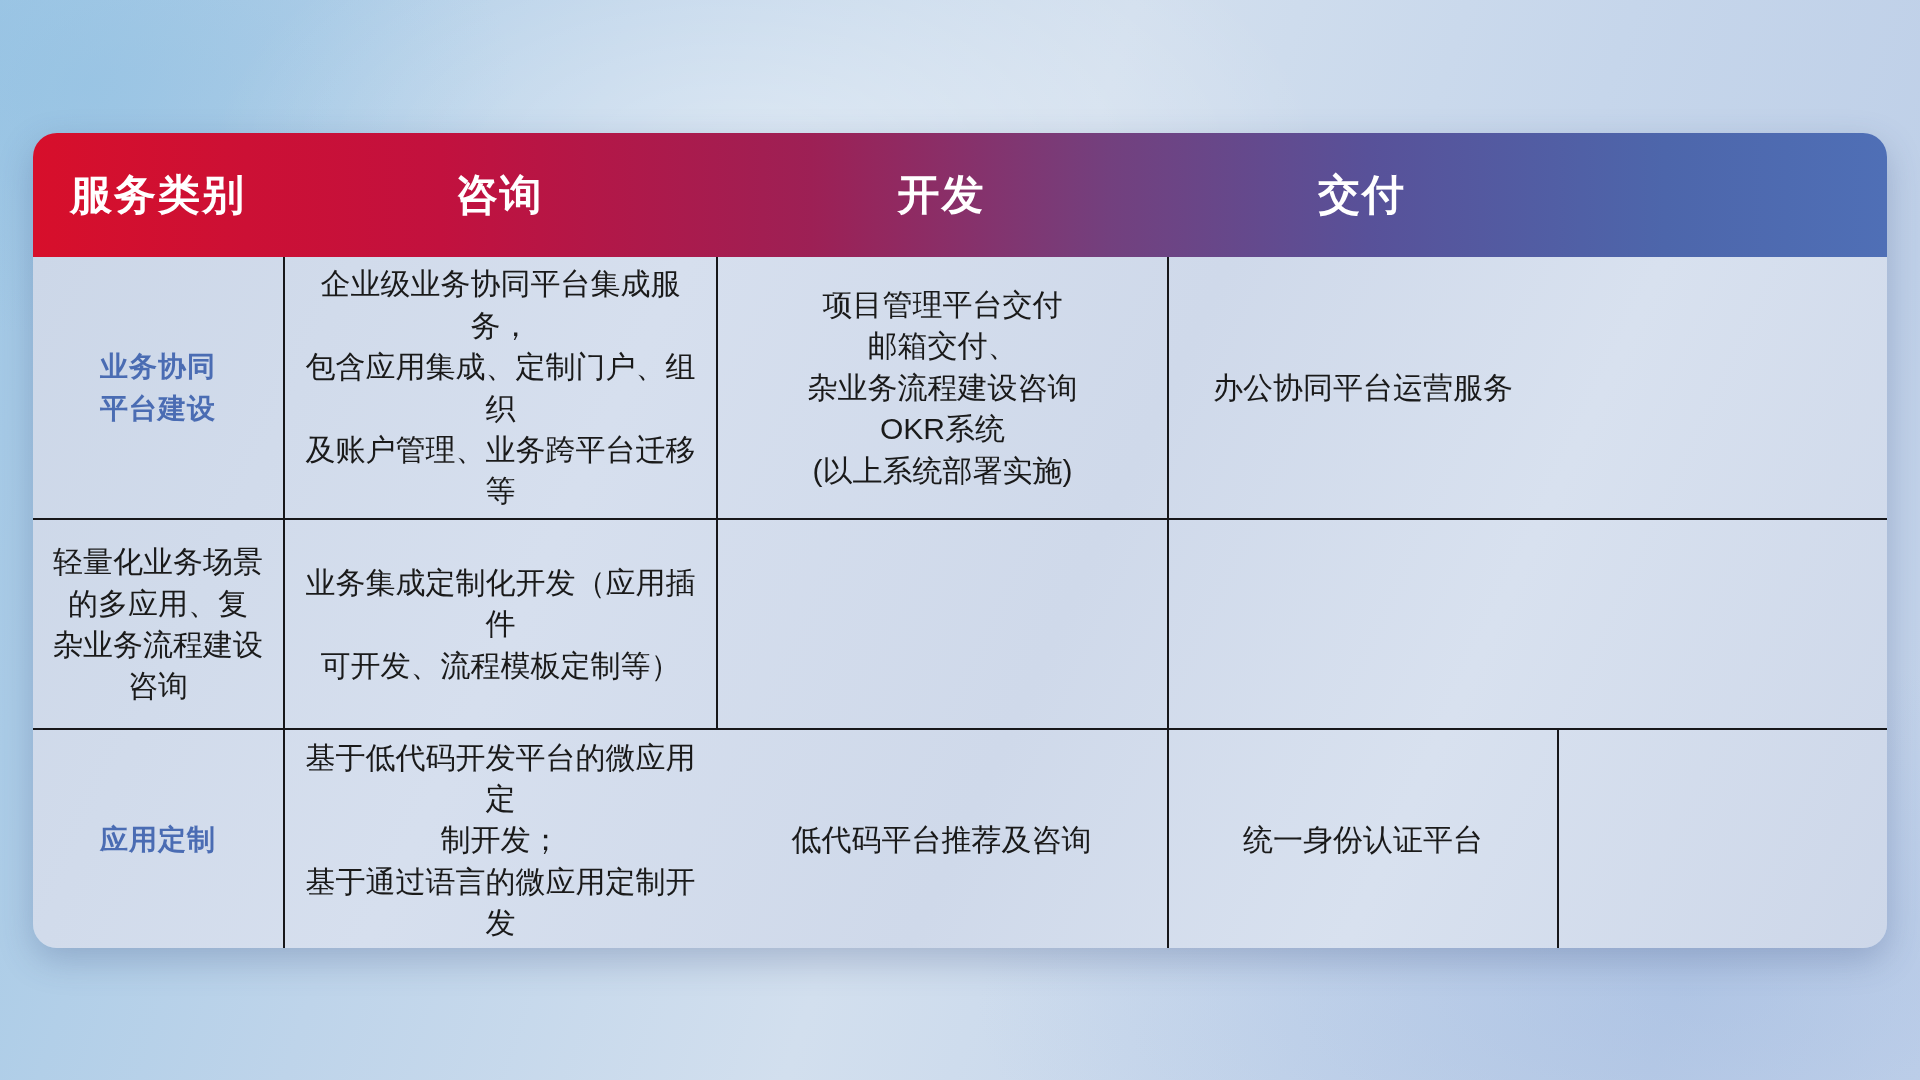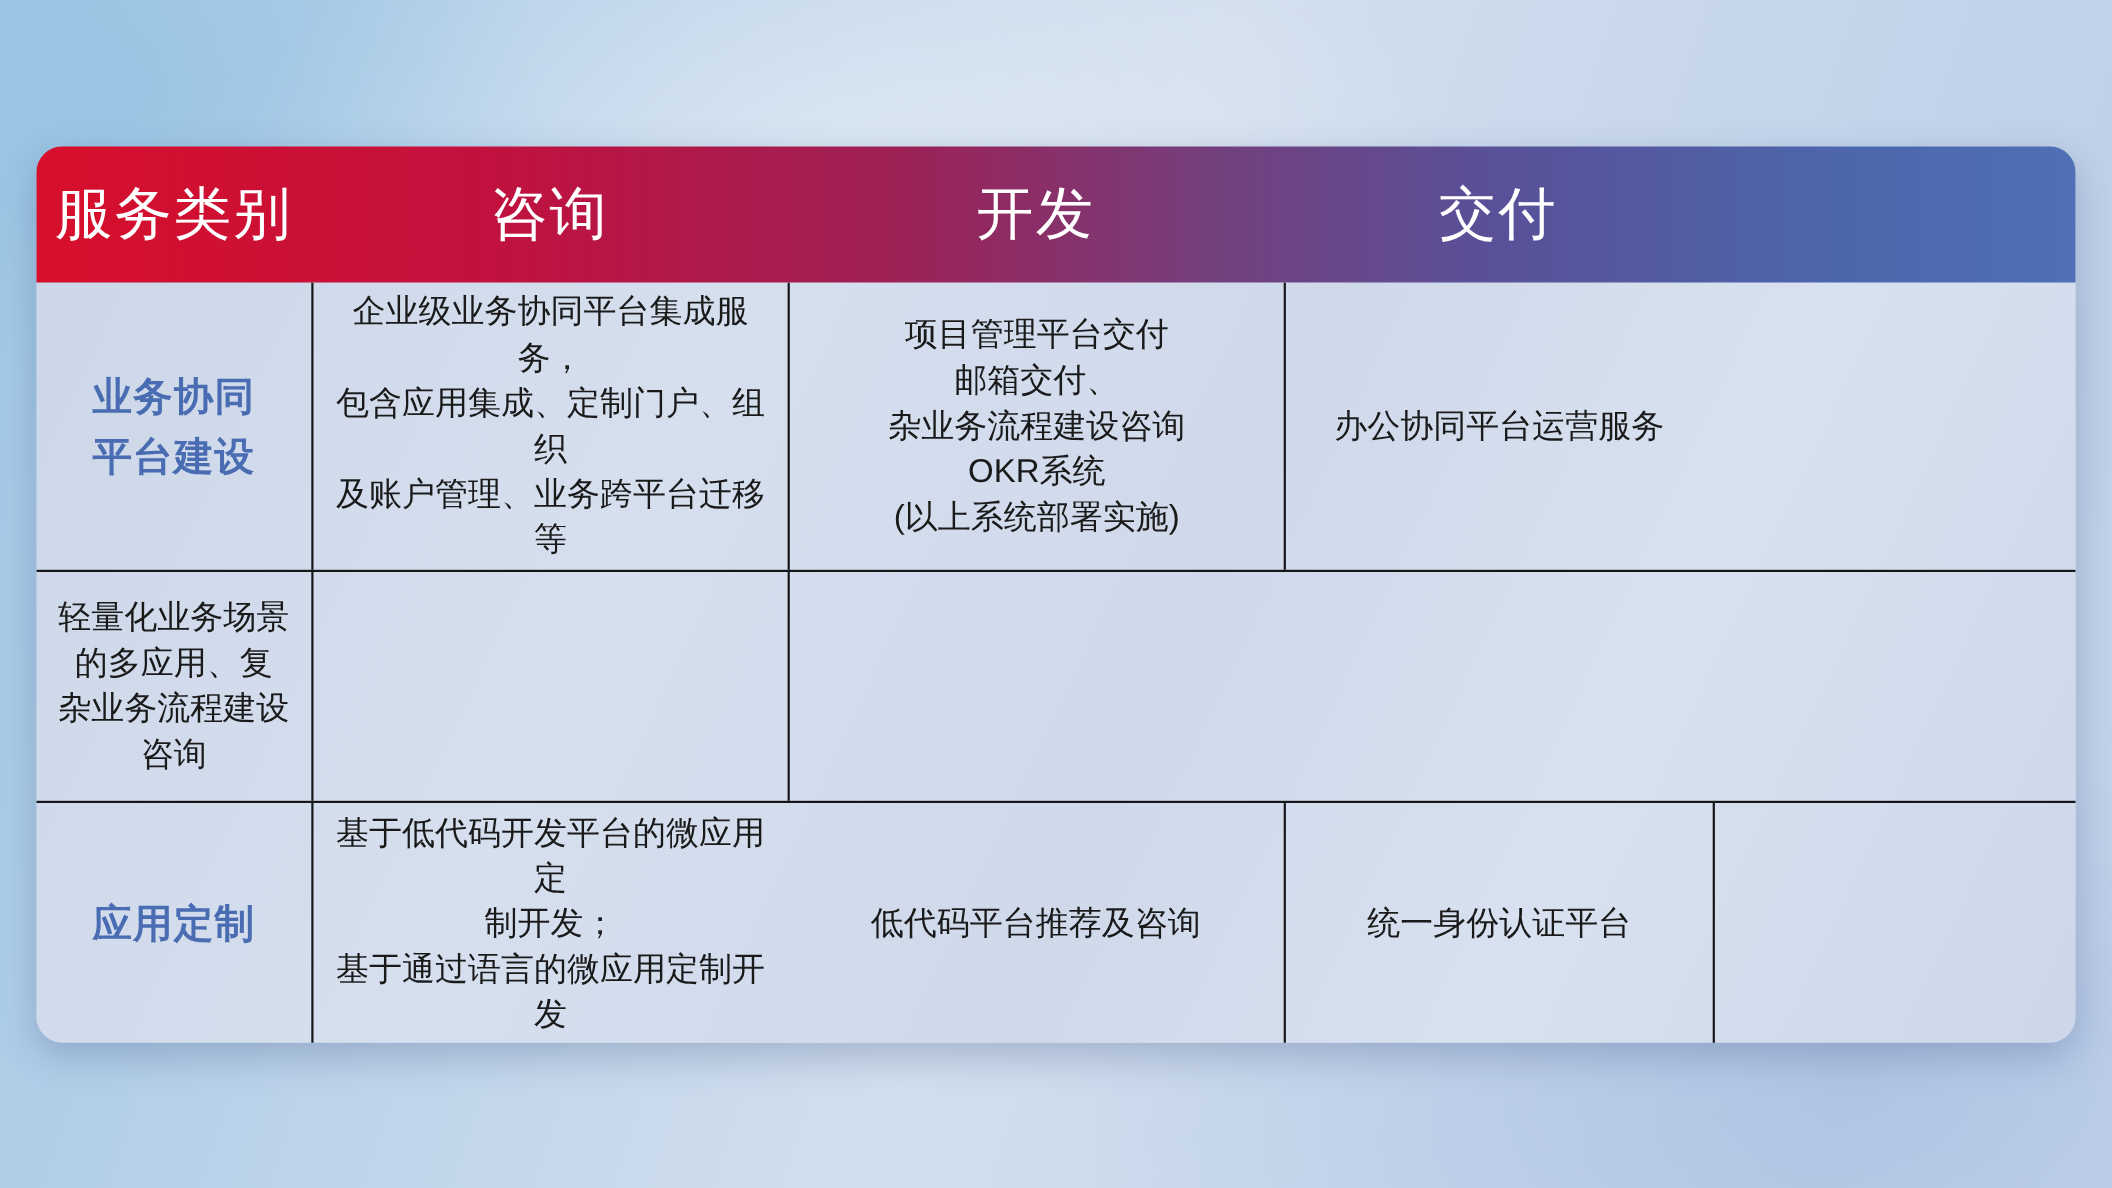--- a/index.html
+++ b/index.html
@@ -29,22 +29,22 @@
     display: grid;
     grid-template-columns: 250px 433px 451px 390px 330px;
     height: 124px;
     background: linear-gradient(90deg, #d70f2b 0%, #c2113e 22%, #9d2055 42%, #73407e 58%, #585199 72%, #4d66ab 88%, #4f6fb6 100%);
   }
   .header-cell {
     display: flex;
     align-items: center;
     justify-content: center;
     color: #ffffff;
-    font-size: 52px;
-    font-weight: 400;
+    font-size: 42px;
+    font-weight: 700;
     letter-spacing: 2px;
   }
   .table-body {
     height: 691px;
     background: linear-gradient(115deg, #ccd7e8 0%, #d6dfee 30%, #cfd9ea 55%, #d8e1ef 75%, #cdd7e9 100%);
   }
   .table-row {
     display: grid;
     grid-template-columns: 250px 433px 451px 390px 330px;
   }
@@ -60,21 +60,21 @@
     box-sizing: border-box;
     white-space: pre-line;
     color: #1a1a1a;
     font-size: 30px;
     font-weight: 500;
     line-height: 1.38;
   }
   .cell.v-line { border-left: 2px solid #17171a; }
   .cell.category {
     color: #4a6cb3;
-    font-size: 36px;
+    font-size: 28px;
     font-weight: 700;
     line-height: 1.5;
     letter-spacing: 1px;
   }
 </style>
 </head>
 <body>
 
 <div class="page">
   <div class="table-card">
@@ -98,20 +98,22 @@
 邮箱交付、
 杂业务流程建设咨询
 OKR系统
 (以上系统部署实施)</div>
         <div class="cell v-line">办公协同平台运营服务</div>
       </div>
 
       <div class="table-row row-2">
         <div class="cell">轻量化业务场景的多应用、复
 杂业务流程建设咨询</div>
+        <div class="cell v-line">业务集成定制化开发（应用插件
+可开发、流程模板定制等）</div>
         <div class="cell v-line"></div>
         <div class="cell v-line"></div>
       </div>
 
       <div class="table-row row-3">
         <div class="cell category">应用定制</div>
         <div class="cell v-line">基于低代码开发平台的微应用定
 制开发；
 基于通过语言的微应用定制开发</div>
         <div class="cell">低代码平台推荐及咨询</div>

